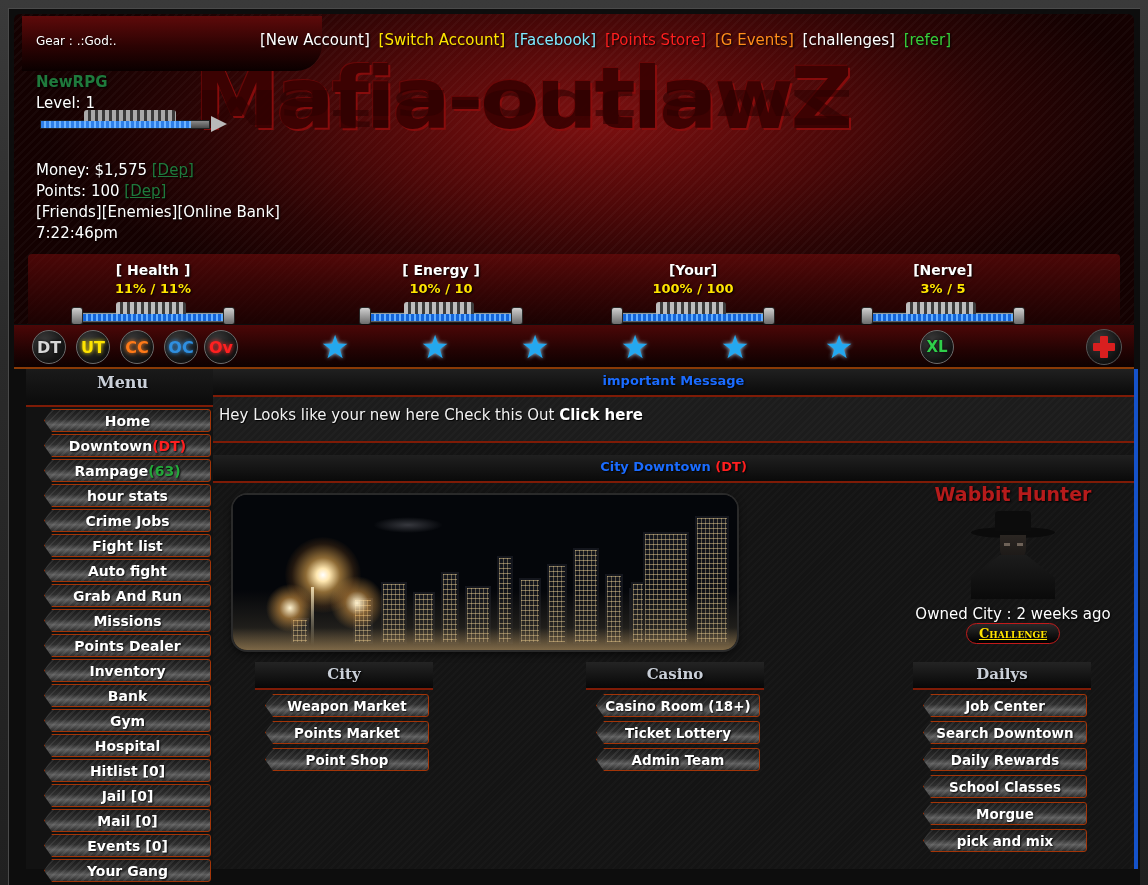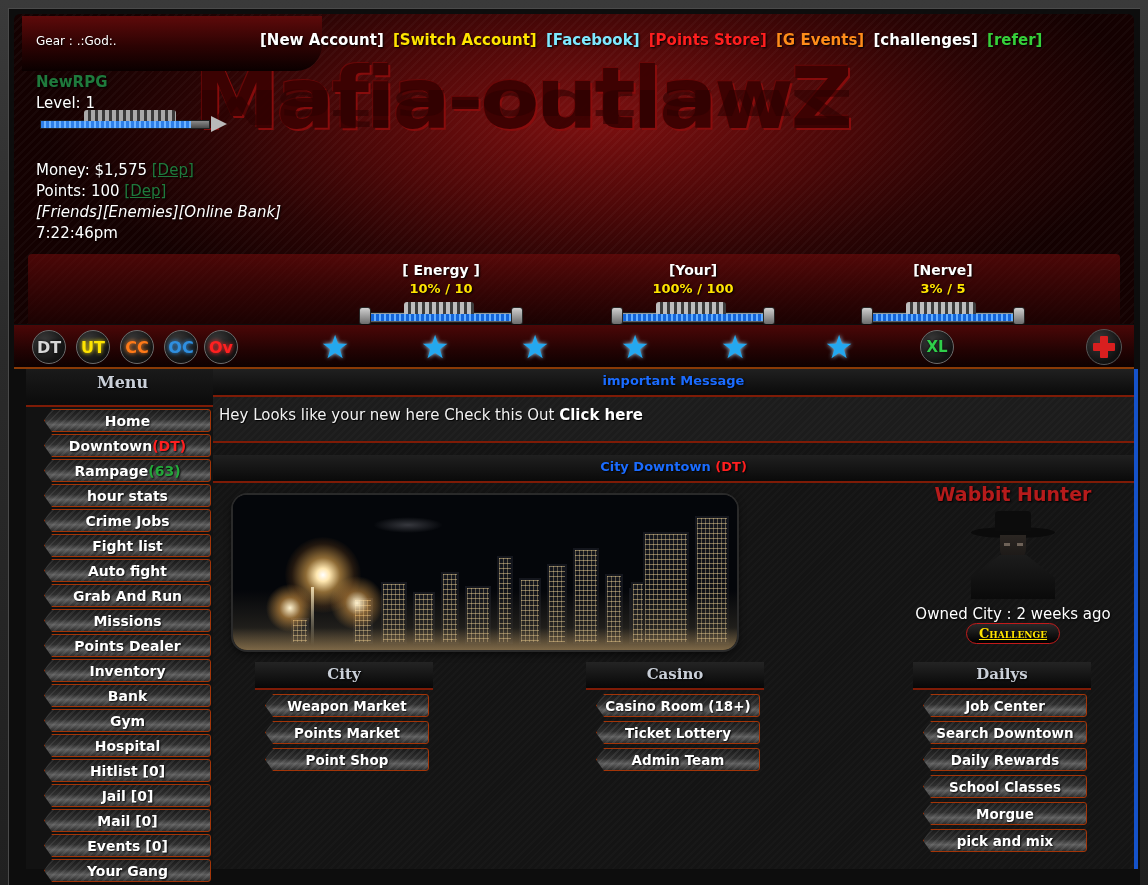--- a/index.html
+++ b/index.html
@@ -74,21 +74,21 @@
     white-space:nowrap;
     text-align:center;
   }
   .statcol{
     position:absolute; left:22px; top:58px; width:290px;
     color:#fff; font-size:15px; line-height:21px;
     text-shadow:1px 1px 2px #000;
   }
   .newrpg{ color:#1f7a3c; font-weight:bold; }
   .dep{ color:#1f7a3c; }
-  .bracket-links{ white-space:nowrap;font-style:italic; }
+  .bracket-links{ white-space:nowrap; }
 
   .xpbar{
     position:absolute; left:22px; top:100px; width:185px; height:22px;
   }
   .xpbar .track{
     position:absolute; left:4px; top:6px; width:170px; height:9px;
     background:linear-gradient(180deg,#8a8a8a,#4a4a4a);
     border:1px solid #202020;
   }
   .xpbar .fill{
@@ -102,21 +102,21 @@
   }
   .xpbar .notch{
     position:absolute; left:48px; top:-4px; width:92px; height:11px;
     background:repeating-linear-gradient(90deg,#a9a9a9 0 4px,#3a3a3a 4px 7px);
     border-radius:3px 3px 0 0;
   }
 
   
   .topnav{
     position:absolute; left:246px; top:17px;
-    font-size:15px; font-weight:bold; white-space:nowrap;
+    font-size:15px; font-weight:normal; white-space:nowrap;
     text-shadow:1px 1px 2px #000;
   }
   .topnav a{ text-decoration:none; margin-right:4px; }
   .c-white{color:#ffffff}.c-yellow{color:#ffe400}.c-cyan{color:#7fe9ff}
   .c-red{color:#ff1f1f}.c-orange{color:#ff8c1a}.c-green{color:#36d03a}
 
   .itemdrop{
     position:absolute; left:0; right:0; top:208px; text-align:center;
     font-size:16px; font-weight:bold; color:#ffffff; text-shadow:1px 1px 2px #000;
   }
@@ -395,20 +395,31 @@
 
     <div class="xpbar">
       <div class="track"></div>
       <div class="fill"></div>
       <div class="notch"></div>
       <div class="arrow"></div>
     </div>
 
 
     <div class="barsrow">
+      <div class="barcell" style="left:0">
+        <div class="lbl">[ Health ]</div>
+        <div class="val">11% / 11%</div>
+        <div class="metal">
+          <div class="mtrack"></div>
+            <div class="mfill" style="width:140px"></div>
+          <div class="mridge"></div>
+            <div class="mcap-l"></div>
+            <div class="mcap-r"></div>
+        </div>
+      </div>
       <div class="barcell" style="left:288px">
         <div class="lbl">[ Energy ]</div>
         <div class="val">10% / 10</div>
         <div class="metal">
           <div class="mtrack"></div>
             <div class="mfill" style="width:140px"></div>
           <div class="mridge"></div>
             <div class="mcap-l"></div>
             <div class="mcap-r"></div>
         </div>

